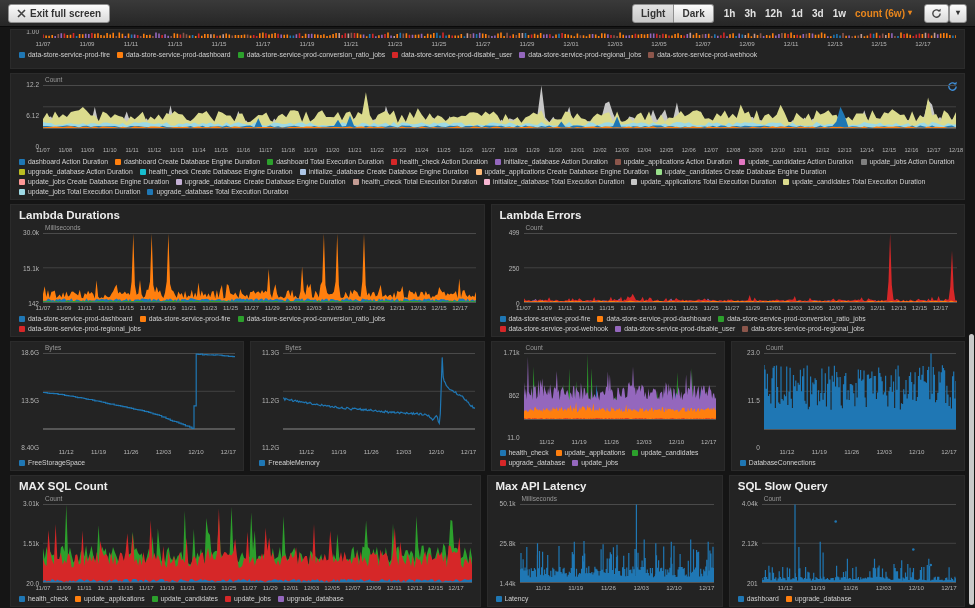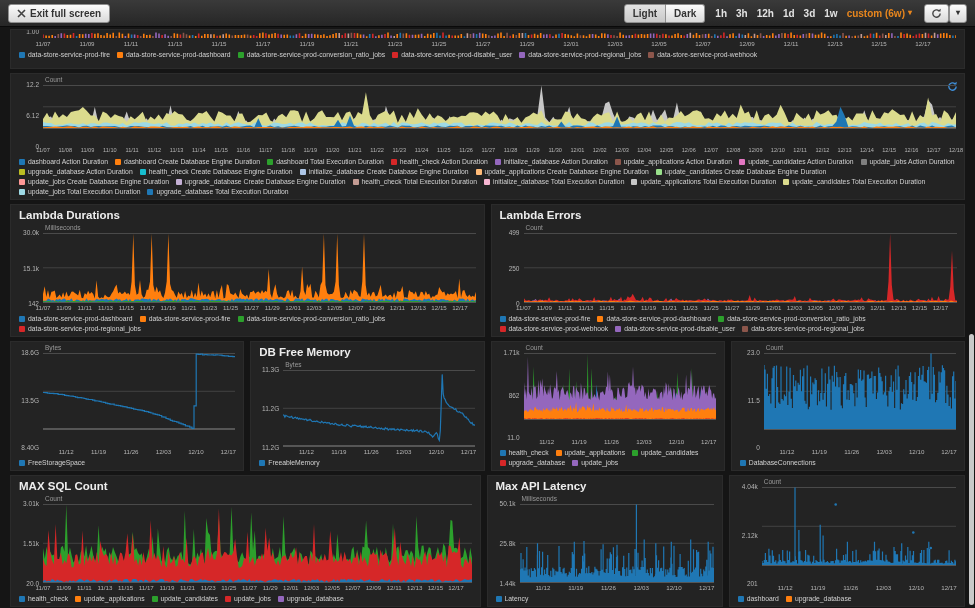--- a/index.html
+++ b/index.html
@@ -73,21 +73,21 @@
       <span class="btn">Dark</span>
     </span>
     <span class="ranges">
       <span class="rlink">1h</span>
       <span class="rlink">3h</span>
       <span class="rlink">12h</span>
       <span class="rlink">1d</span>
       <span class="rlink">3d</span>
       <span class="rlink">1w</span>
       <span class="custom">
-        <span>custom (6w)</span>
+        <span>count (6w)</span>
         <span class="caret">▾</span>
       </span>
     </span>
     <span class="refresh-group">
       <span class="btn">
         <svg width="11" height="11" viewBox="0 0 12 12">
             <path d="M10 6a4 4 0 1 1-1.2-2.85" fill="none" stroke="#444" stroke-width="1.5"></path>
             <path d="M10.7 0.8 L10.2 4.1 L7 3.2 Z" fill="#444"></path>
           </svg>
       </span>
@@ -509,21 +509,20 @@
           </div>
         </div>
         <div class="legend">
             <span class="lkey">
               <span class="chip" style="background: rgb(31, 119, 180);"></span>
               <span>FreeStorageSpace</span>
             </span>
           </div>
       </div>
       <div class="panel h-row4">
-        <div class="ptitle">DB Free Memory</div>
         <div class="chart">
           <div class="yaxis">
               <span class="ytick" style="top: 0%;">11.3G</span>
               <span class="ytick" style="top: 50%;">11.2G</span>
               <span class="ytick" style="top: 100%;">11.2G</span>
             </div>
           <div class="plotcol">
             <div class="plotarea">
               <span class="unit">Bytes</span>
               <div class="plotsvg">
@@ -748,20 +747,21 @@
           </div>
         </div>
         <div class="legend">
             <span class="lkey">
               <span class="chip" style="background: rgb(31, 119, 180);"></span>
               <span>Latency</span>
             </span>
           </div>
       </div>
       <div class="panel h-row5">
+        <div class="ptitle">SQL Slow Query</div>
         <div class="chart">
           <div class="yaxis">
               <span class="ytick" style="top: 0%;">4.04k</span>
               <span class="ytick" style="top: 50%;">2.12k</span>
               <span class="ytick" style="top: 100%;">201</span>
             </div>
           <div class="plotcol">
             <div class="plotarea">
               <span class="unit">Count</span>
               <div class="plotsvg">

